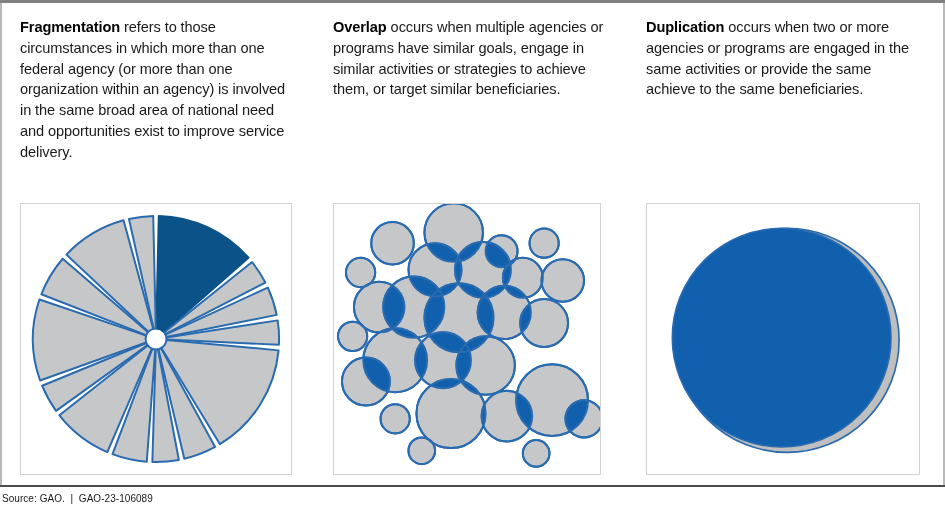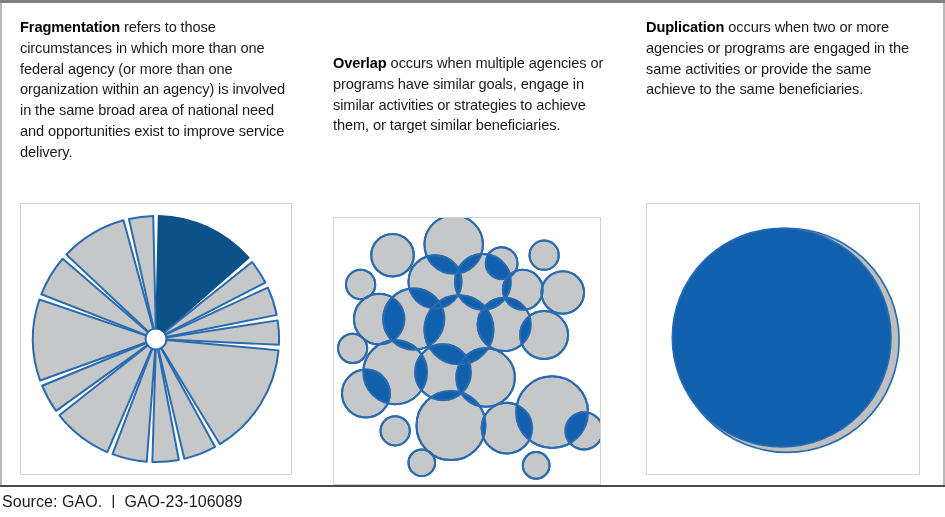--- a/index.html
+++ b/index.html
@@ -58,21 +58,21 @@
   }
   .panel {
     flex: 1 1 0;
     position: relative;
     box-sizing: border-box;
     padding: 14px 16px 0 20px;
     display: flex;
     flex-direction: column;
   }
   .panel.p1 { padding-left: 20px; padding-right: 14px; }
-  .panel.p2 { padding-left: 22px; padding-right: 14px; margin-top: 36px; }
+  .panel.p2 { padding-left: 22px; padding-right: 14px; }
   .panel.p3 { padding-left: 22px; padding-right: 22px; }
 
   .blurb {
     font-size: 14.6px;
     line-height: 20.8px;
     color: #1a1a1a;
     letter-spacing: -0.1px;
     height: 186px;
   }
   .blurb .term {
@@ -90,21 +90,21 @@
   }
   .panel.p2 .figbox { width: 268px; }
   .panel.p3 .figbox { width: 274px; }
   .figbox svg { display: block; width: 100%; height: 100%; }
 
   
   .source {
     position: absolute;
     left: 2px;
     top: 493px;
-    font-size: 16px;
+    font-size: 10px;
     color: #1a1a1a;
     letter-spacing: 0.05px;
     white-space: pre;
   }
 </style>
 </head>
 <body>
 
 <div id="figure">
 

